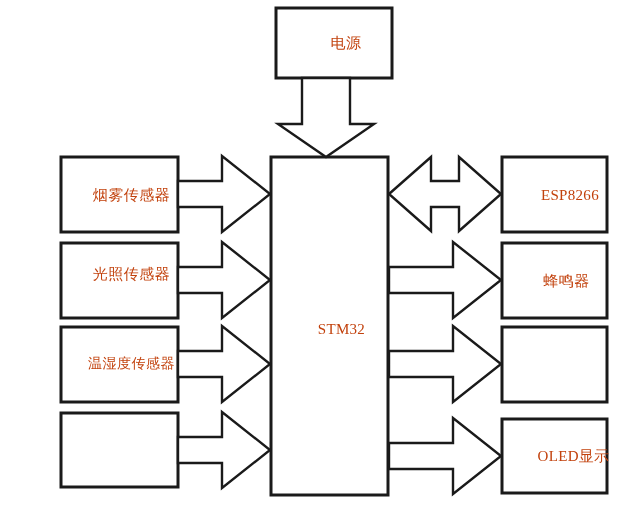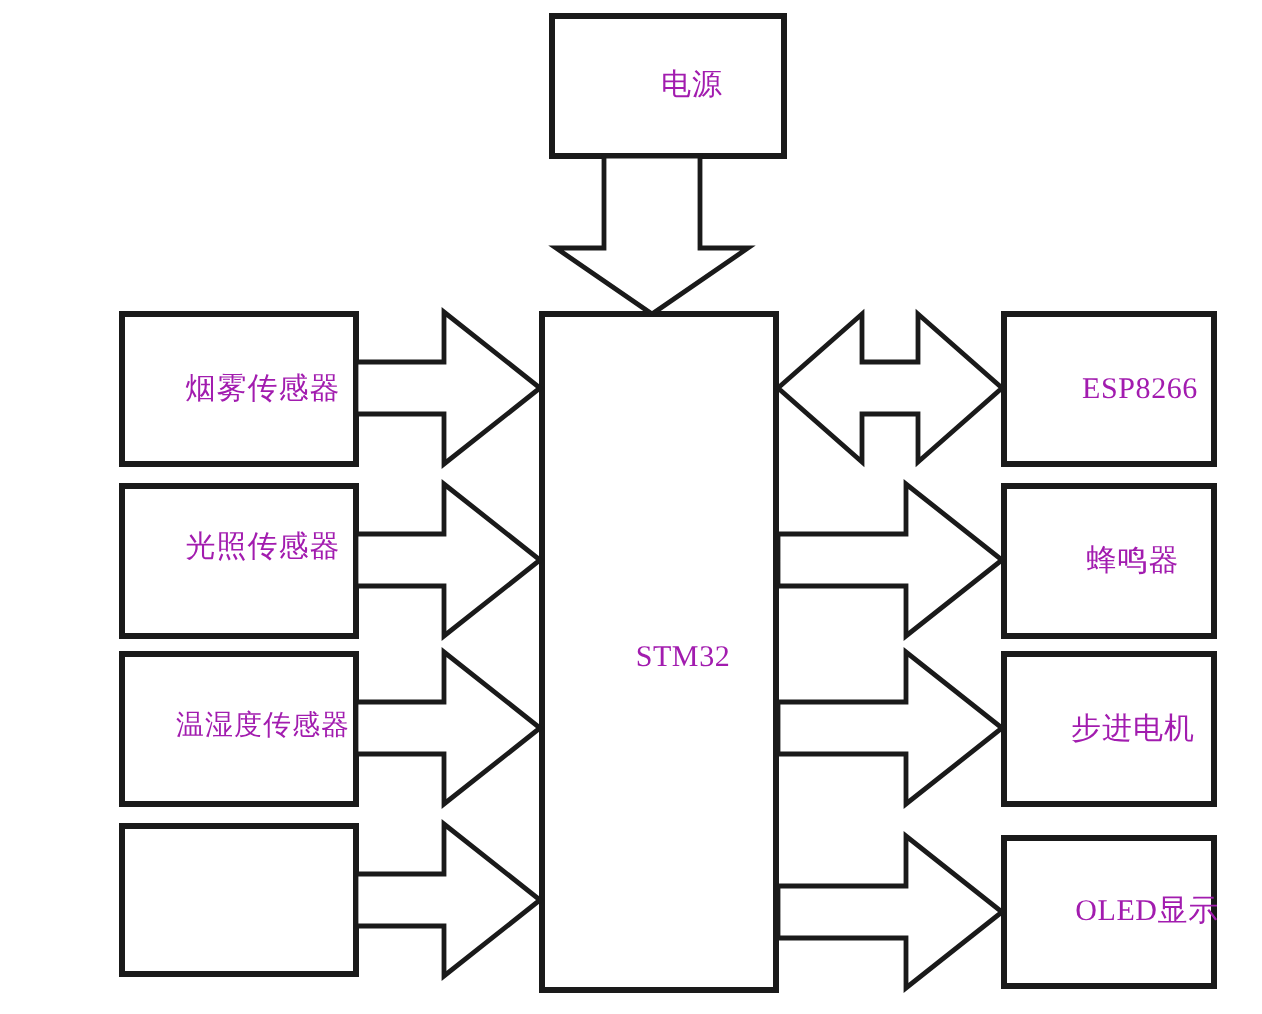--- a/index.html
+++ b/index.html
@@ -33,21 +33,21 @@
     fill: #ffffff;
     stroke: #1a1a1a;
     stroke-width: 2.4;
     stroke-linejoin: miter;
   }
   .node-label {
     position: absolute;
     display: flex;
     align-items: center;
     justify-content: center;
-    color: #a21caf;
+    color: #c2410c;
     font-family: "Liberation Serif", "DejaVu Serif", serif;
     font-size: 15px;
     letter-spacing: 0.5px;
     line-height: 1.2;
     pointer-events: none;
     white-space: nowrap;
     padding-left: 12px;
   }
   .node-label.latin {
     font-size: 15px;
@@ -104,17 +104,16 @@
 
   <div class="node-label" style="left:61px; top:243px; width:117px; height:62px;">光照传感器</div>
 
   <div class="node-label" style="left:55px; top:327px; width:129px; height:75px; font-size:14px;">温湿度传感器</div>
 
 
   <div class="node-label latin" style="left:502px; top:157px; width:112px; height:75px;">ESP8266</div>
 
   <div class="node-label" style="left:502px; top:243px; width:105px; height:75px;border-radius:10px;">蜂鸣器</div>
 
-  <div class="node-label" style="left:502px; top:327px; width:105px; height:75px;">步进电机</div>
 
   <div class="node-label latin" style="left:502px; top:419px; width:119px; height:74px;">OLED显示</div>
 
 </div>
 
 </body></html>

